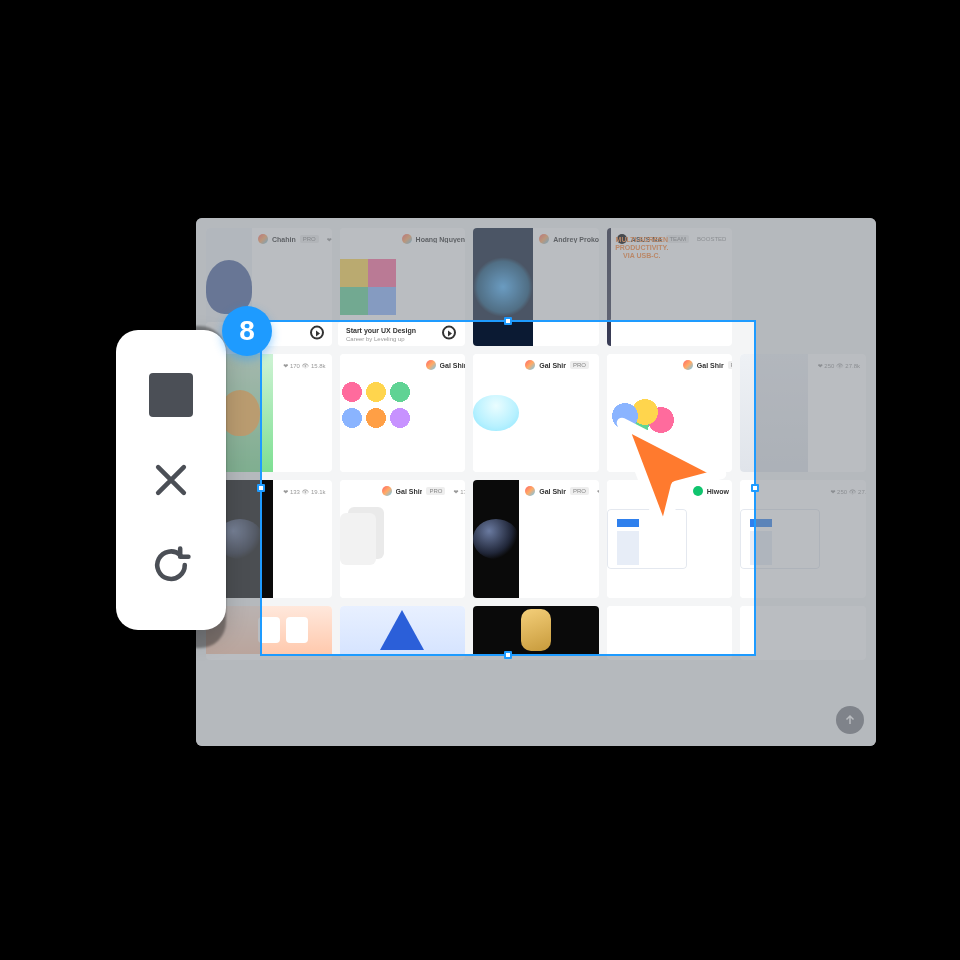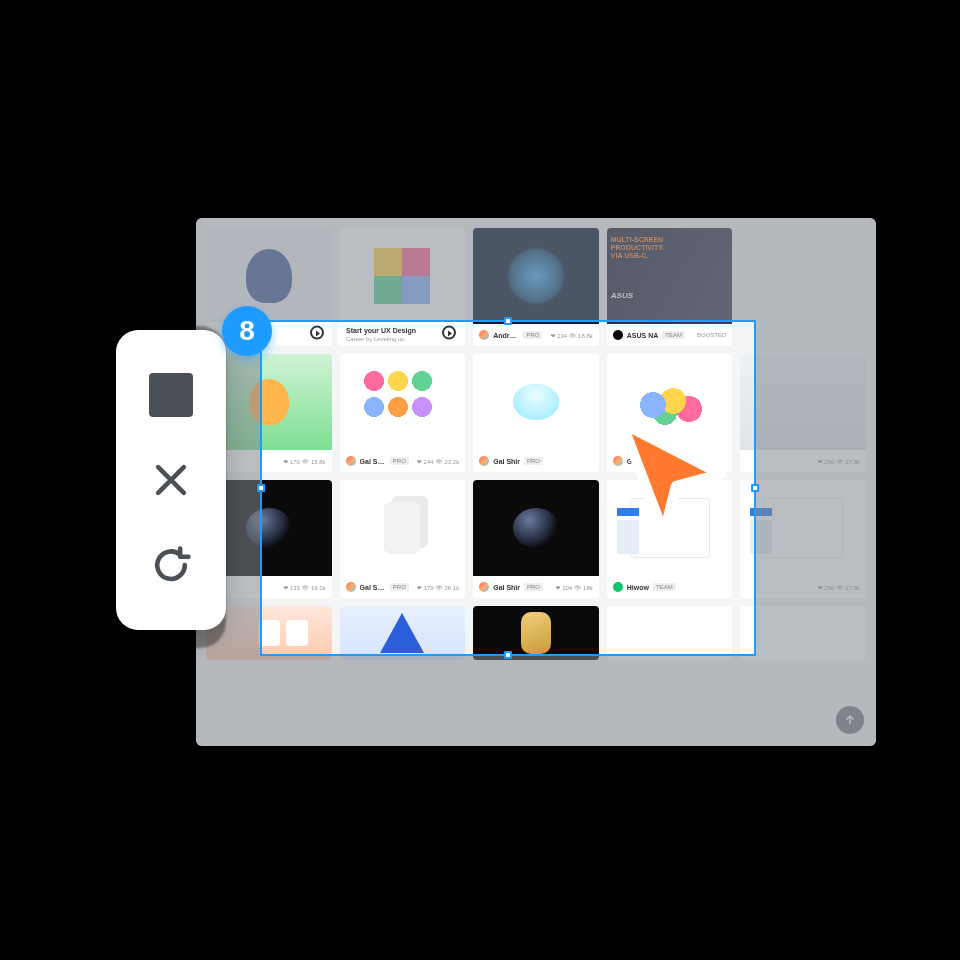--- a/index.html
+++ b/index.html
@@ -16,21 +16,21 @@
     border-radius: 6px;
     overflow: hidden;
   }
   .grid {
     position: absolute; inset: 10px;
     display: grid;
     grid-template-columns: repeat(5, 1fr);
     grid-auto-rows: 118px;
     gap: 8px;
   }
-  .shot { background:#fff; border-radius:4px; display:flex; flex-direction:column; overflow:hidden; }
+  .shot { background:#fff; border-radius:4px; display:flex; flex-direction:row; overflow:hidden;text-align:center; }
   .thumb { flex:1; display:flex; align-items:center; justify-content:center; font-size:9px; color:#aaa; }
   .meta  { height:22px; padding:0 6px; display:flex; align-items:center; gap:4px; font-size:7px; color:#333; }
   .meta .av { width:10px; height:10px; border-radius:50%; background:linear-gradient(135deg,#f66,#fa6,#6cf); flex:0 0 10px; }
   .meta .nm { flex:0 1 auto; white-space:nowrap; overflow:hidden; text-overflow:ellipsis; font-weight:600; }
   .meta .tg { flex:0 0 auto; font-size:6px; background:#eee; color:#888; padding:1px 3px; border-radius:2px; }
   .meta .sp { flex:1; }
   .meta .st { flex:0 0 auto; color:#999; font-size:6px; white-space:nowrap; }
 
   
   .t-runner   { background:#eef2f6; }

